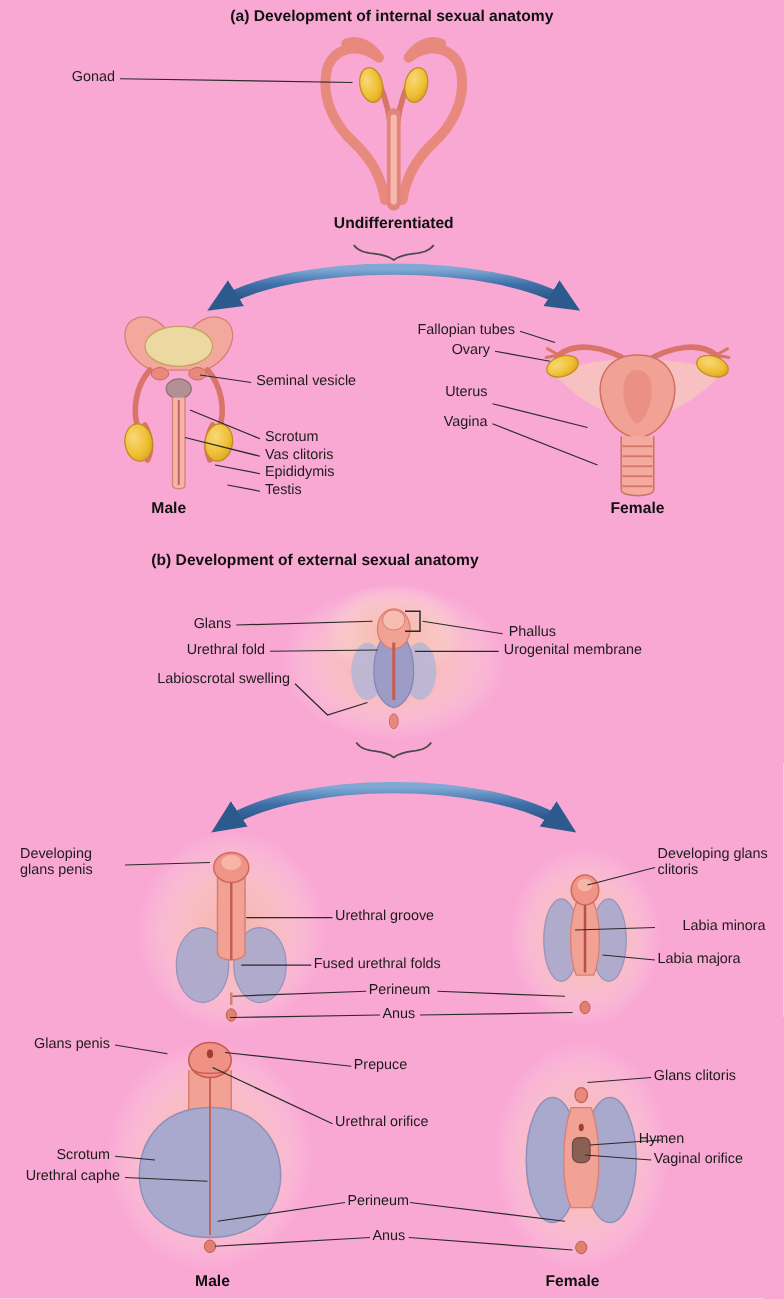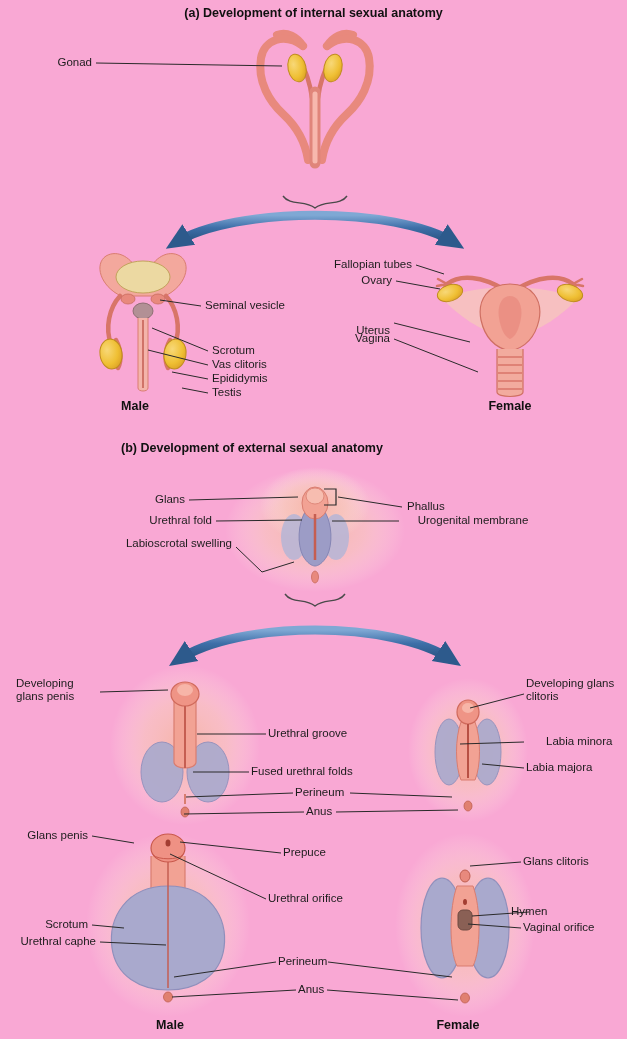--- a/index.html
+++ b/index.html
@@ -193,39 +193,40 @@
       <line class="leader" x1="100" y1="942" x2="166" y2="945"></line>
       <line class="leader" x1="276" y1="962" x2="174" y2="977"></line>
       <line class="leader" x1="328" y1="962" x2="452" y2="977"></line>
       <line class="leader" x1="296" y1="990" x2="172" y2="997"></line>
       <line class="leader" x1="327" y1="990" x2="458" y2="1000"></line>
     </g>
   </svg>
 
   <div class="lbl-title" style="left:0;top:6px;width:627px;">(a) Development of internal sexual anatomy</div>
   <div class="lbl" style="left:20px;top:56px;width:72px;text-align:right;">Gonad</div>
+  <div class="lbl-cap" style="left:215px;top:171px;width:200px;">Undifferentiated</div>
 
   <div class="lbl" style="left:205px;top:299px;width:120px;">Seminal vesicle</div>
   <div class="lbl" style="left:212px;top:344px;width:100px;">Scrotum</div>
   <div class="lbl" style="left:212px;top:358px;width:110px;">Vas clitoris</div>
   <div class="lbl" style="left:212px;top:372px;width:100px;">Epididymis</div>
   <div class="lbl" style="left:212px;top:386px;width:100px;">Testis</div>
   <div class="lbl-cap" style="left:80px;top:399px;width:110px;">Male</div>
 
   <div class="lbl" style="left:290px;top:258px;width:122px;text-align:right;">Fallopian tubes</div>
   <div class="lbl" style="left:290px;top:274px;width:102px;text-align:right;">Ovary</div>
-  <div class="lbl" style="left:280px;top:324px;width:110px;text-align:right;">Uterus</div>
+  <div class="lbl" style="left:280px;top:308px;width:110px;text-align:right;">Uterus</div>
   <div class="lbl" style="left:280px;top:332px;width:110px;text-align:right;">Vagina</div>
   <div class="lbl-cap" style="left:455px;top:399px;width:110px;">Female</div>
 
   <div class="lbl-title" style="left:0;top:441px;width:504px;">(b) Development of external sexual anatomy</div>
   <div class="lbl" style="left:110px;top:493px;width:75px;text-align:right;">Glans</div>
   <div class="lbl" style="left:407px;top:500px;width:100px;">Phallus</div>
   <div class="lbl" style="left:100px;top:514px;width:112px;text-align:right;">Urethral fold</div>
-  <div class="lbl" style="left:403px;top:514px;width:140px;text-align:center;">Urogenital membrane</div>
+  <div class="lbl" style="left:403px;top:514px;width:140px;">Urogenital membrane</div>
   <div class="lbl" style="left:70px;top:537px;width:162px;text-align:right;">Labioscrotal swelling</div>
 
   <div class="lbl" style="left:16px;top:677px;width:80px;">Developing glans penis</div>
   <div class="lbl" style="left:268px;top:727px;width:110px;">Urethral groove</div>
   <div class="lbl" style="left:251px;top:765px;width:120px;">Fused urethral folds</div>
   <div class="lbl" style="left:295px;top:786px;width:62px;">Perineum</div>
   <div class="lbl" style="left:306px;top:805px;width:40px;">Anus</div>
   <div class="lbl" style="left:526px;top:677px;width:92px;">Developing glans clitoris</div>
   <div class="lbl" style="left:526px;top:735px;width:92px;padding-left:20px;">Labia minora</div>
   <div class="lbl" style="left:526px;top:761px;width:92px;">Labia majora</div>

